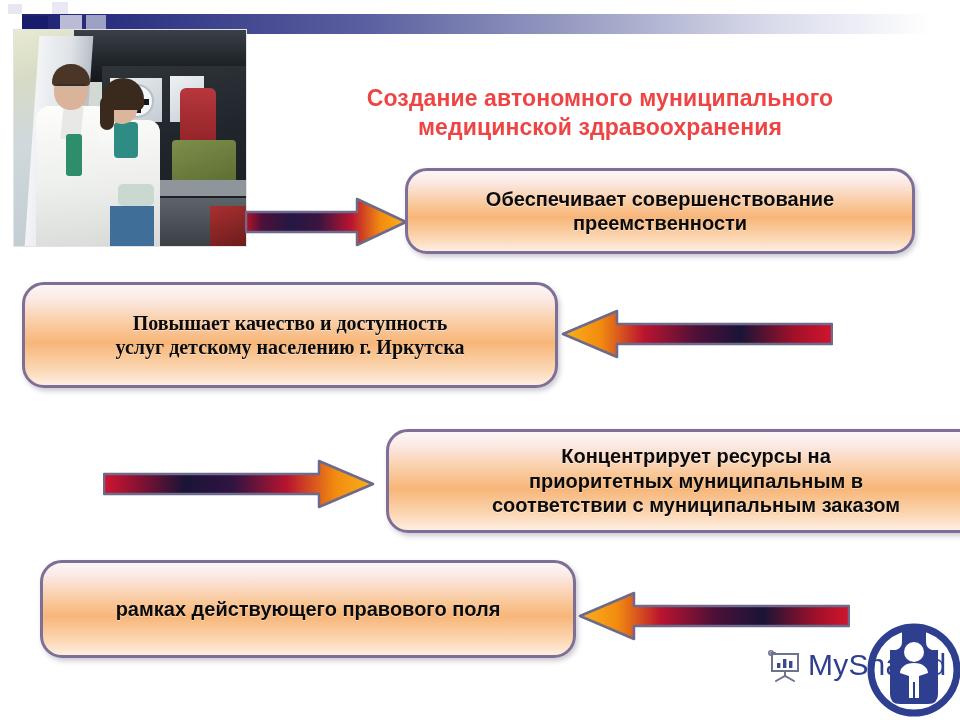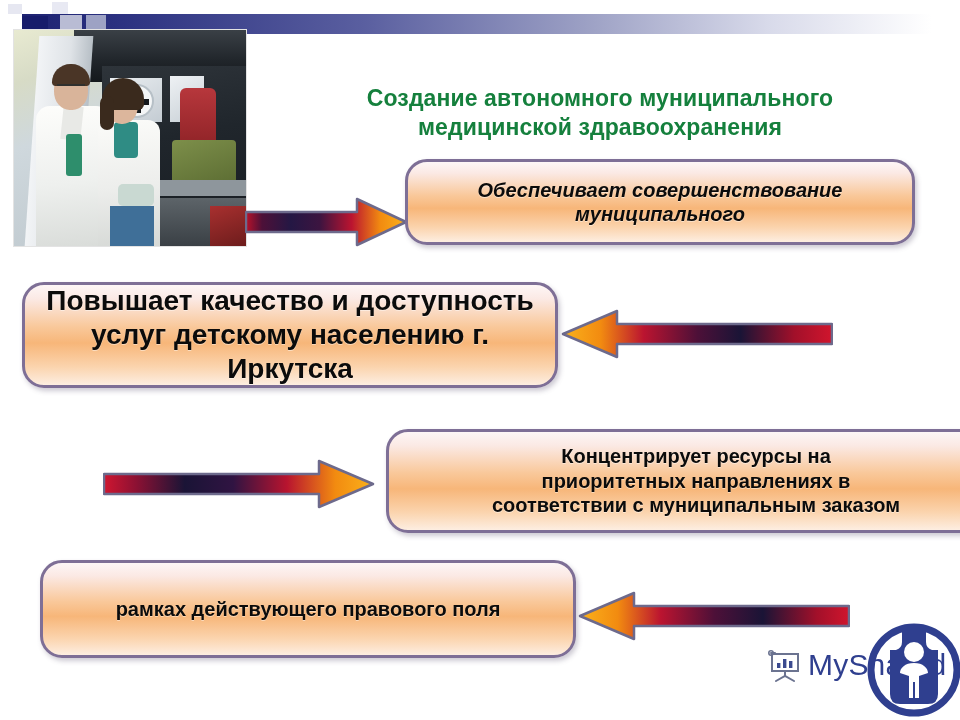--- a/index.html
+++ b/index.html
@@ -87,21 +87,21 @@
   .ph-wom-teal{ position:absolute; left:100px; top:92px; width:24px; height:36px;
     background:#2f8c84; border-radius:4px; }
   .ph-wom-leg{ position:absolute; left:96px; top:176px; width:44px; height:40px;
     background:#3f6f98; }
   .ph-wom-hand{ position:absolute; left:104px; top:154px; width:36px; height:22px;
     background:#c9d9d2; border-radius:5px; }
 
   
   .title{
     position:absolute; left:300px; top:84px; width:600px;
-    text-align:center; font-size:23px; font-weight:bold; color:#15803d;
+    text-align:center; font-size:23px; font-weight:bold; color:#ef4444;
     line-height:1.26; letter-spacing:.1px;
   }
 
   
   .box{
     position:absolute;
     border:3px solid #7e6f96;
     border-radius:22px;
     background:linear-gradient(180deg,
         #fdf6f6 0%,
@@ -111,24 +111,24 @@
         #fbd4ae 82%,
         #fdeee1 100%);
     display:flex; align-items:center; justify-content:center;
     box-shadow:2px 3px 5px rgba(90,80,110,.30);
   }
   .box-txt{
     text-align:center; font-weight:bold; color:#0b0b0b;
     line-height:1.22; padding:0 10px;
     text-shadow:0 1px 0 rgba(255,255,255,.45);
   }
-  #box1{ left:405px; top:159px; width:510px; height:86px;font-style:italic; }
+  #box1{ left:405px; top:168px; width:510px; height:86px; }
   #box1 .box-txt{ font-size:20px; }
   #box2{ left:22px; top:282px; width:536px; height:106px; }
-  #box2 .box-txt{ font-size:28px; }
+  #box2 .box-txt{ font-size:20px;font-family:Liberation Serif, serif; }
   #box3{ left:386px; top:429px; width:620px; height:104px; }
   #box3 .box-txt{ font-size:20px; }
   #box4{ left:40px; top:560px; width:536px; height:98px; }
   #box4 .box-txt{ font-size:20px; }
 
   
   .arrow{ position:absolute; }
   .arrow svg{ display:block; }
 
   
@@ -251,35 +251,35 @@
           <stop offset="100%" stop-color="#d0152d"></stop>
         </linearGradient>
       </defs>
       <path d="M271,16 L56,16 L56,3 L2,26 L56,49 L56,36 L271,36 Z" fill="url(#gL4)" stroke="#6d6a8c" stroke-width="2.5" stroke-linejoin="round"></path>
     </svg>
   </div>
 
   <div class="box" id="box1">
     <div class="box-txt">
       <div>Обеспечивает совершенствование</div>
-      <div>муниципального</div>
+      <div>преемственности</div>
     </div>
   </div>
 
   <div class="box" id="box2">
     <div class="box-txt">
       <div>Повышает качество и доступность</div>
       <div>услуг детскому населению г. Иркутска</div>
     </div>
   </div>
 
   <div class="box" id="box3">
     <div class="box-txt">
       <div>Концентрирует ресурсы на</div>
-      <div>приоритетных направлениях в</div>
+      <div>приоритетных муниципальным в</div>
       <div>соответствии с муниципальным заказом</div>
     </div>
   </div>
 
   <div class="box" id="box4">
     <div class="box-txt">
       <div>рамках действующего правового поля</div>
     </div>
   </div>
 

